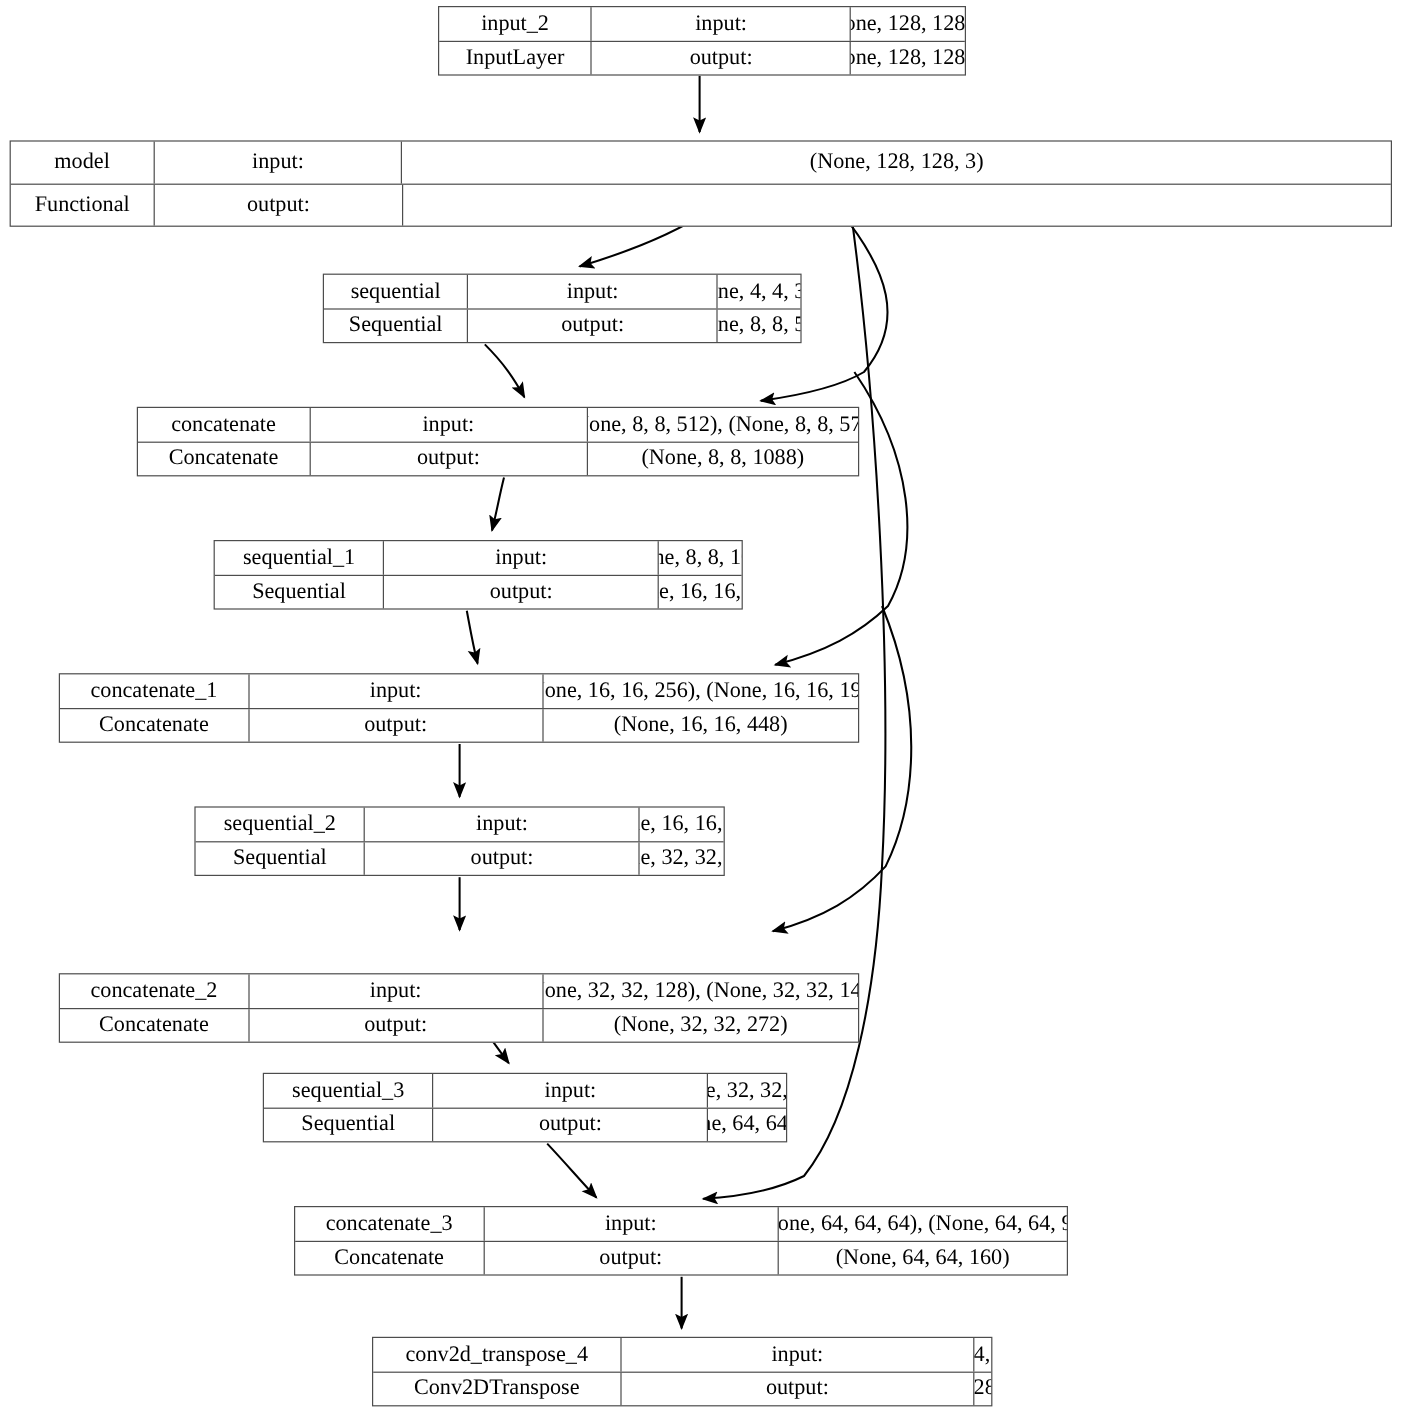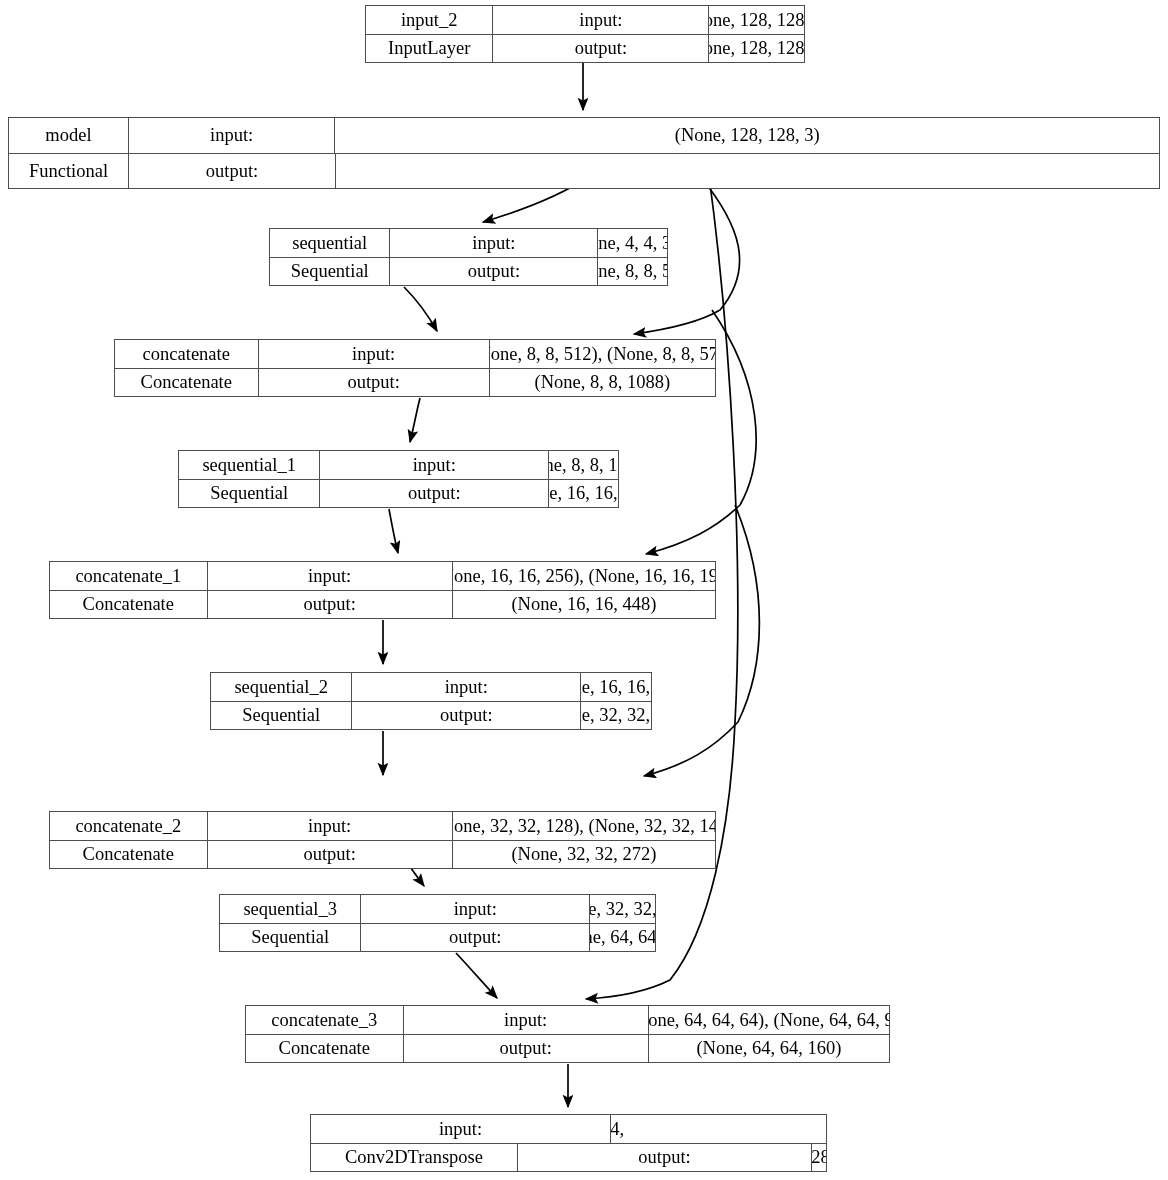--- a/index.html
+++ b/index.html
@@ -152,21 +152,21 @@
           <div class="cell c-name" style="width: 158px;">concatenate_1</div>
           <div class="cell c-io" style="width: 246px;">input:</div>
           <div class="cell c-shape" style="width: 263px;">[(None, 16, 16, 256), (None, 16, 16, 192)]</div>
         </div>
         <div class="node-row bottom">
           <div class="cell c-name" style="width: 158px;">Concatenate</div>
           <div class="cell c-io" style="width: 246px;">output:</div>
           <div class="cell c-shape" style="width: 263px;">(None, 16, 16, 448)</div>
         </div>
       </div>
-      <div class="node" style="left: 162px; top: 672px; width: 442px; height: 58px; margin-left: 48px;">
+      <div class="node" style="left: 162px; top: 672px; width: 442px; height: 58px;">
         <div class="node-row top">
           <div class="cell c-name" style="width: 142px;">sequential_2</div>
           <div class="cell c-io" style="width: 230px;">input:</div>
           <div class="cell c-shape" style="width: 70px;">(None, 16, 16, 448)</div>
         </div>
         <div class="node-row bottom">
           <div class="cell c-name" style="width: 142px;">Sequential</div>
           <div class="cell c-io" style="width: 230px;">output:</div>
           <div class="cell c-shape" style="width: 70px;">(None, 32, 32, 128)</div>
         </div>
@@ -202,20 +202,21 @@
           <div class="cell c-shape" style="width: 241px;">[(None, 64, 64, 64), (None, 64, 64, 96)]</div>
         </div>
         <div class="node-row bottom">
           <div class="cell c-name" style="width: 158px;">Concatenate</div>
           <div class="cell c-io" style="width: 246px;">output:</div>
           <div class="cell c-shape" style="width: 241px;">(None, 64, 64, 160)</div>
         </div>
       </div>
       <div class="node" style="left: 310px; top: 1114px; width: 517px; height: 58px;">
         <div class="node-row top">
+          <div class="cell c-name" style="width: 211px;">conv2d_transpose_4</div>
           <div class="cell c-io" style="width: 300px;">input:</div>
           <div class="cell c-shape" style="width: 6px;">(None, 64, 64, 160)</div>
         </div>
         <div class="node-row bottom">
           <div class="cell c-name" style="width: 211px;">Conv2DTranspose</div>
           <div class="cell c-io" style="width: 300px;">output:</div>
           <div class="cell c-shape" style="width: 6px;">(None, 128, 128, 3)</div>
         </div>
       </div>
     </div>

